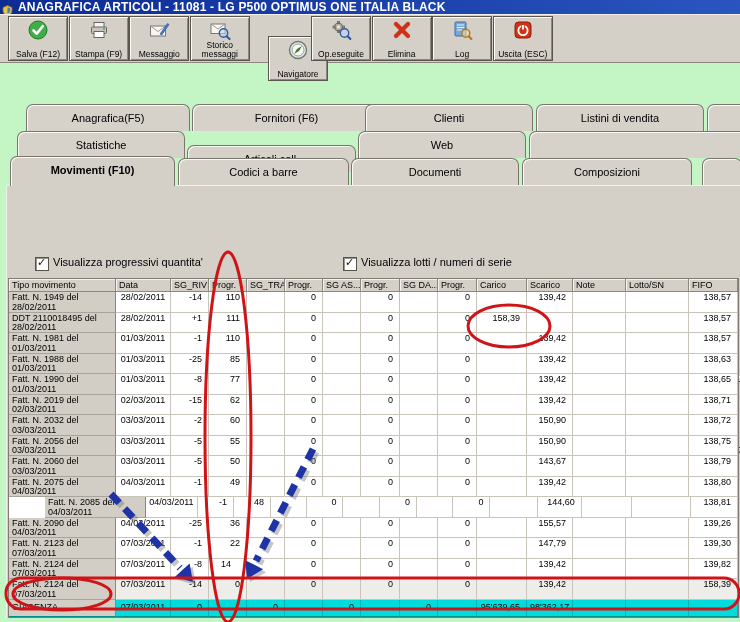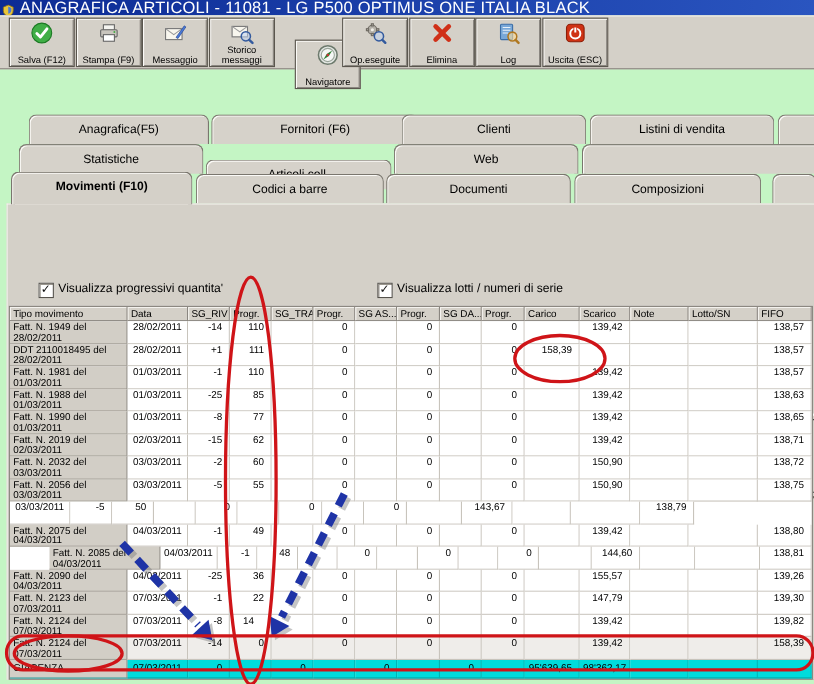--- a/index.html
+++ b/index.html
@@ -2,21 +2,21 @@
 <html><head>
 <meta charset="utf-8">
 <style>
   html,body{margin:0;padding:0;}
   #app{position:relative;width:740px;height:622px;background:#c4f5c4;overflow:hidden;
        font-family:"Liberation Sans","DejaVu Sans",sans-serif;color:#000;}
   
   .titlebar{position:absolute;left:0;top:0;width:740px;height:14px;
     background:linear-gradient(90deg,#0c2b94,#2a55c0);display:flex;align-items:center;}
   .titlebar .ticon{margin-left:2px;width:11px;height:11px;flex:none;}
-  .titlebar .ttext{color:#fff;font-size:15px;font-weight:normal;margin-left:5px;white-space:nowrap;letter-spacing:.2px;}
+  .titlebar .ttext{color:#fff;font-size:12px;font-weight:bold;margin-left:5px;white-space:nowrap;letter-spacing:.2px;}
   
   .toolbar{position:absolute;left:0;top:14px;width:740px;height:48px;background:#d4d0c8;
     border-bottom:1px solid #8a8680;box-shadow:inset 0 1px 0 #f4f2ee;}
   .tb-btn{position:absolute;top:2px;width:58px;height:43px;background:#d4d0c8;
     border:1px solid #5a564e;box-shadow:inset 1px 1px 0 #fbfaf7,inset -1px -1px 0 #8a8680;cursor:pointer;}
   .tb-btn .ticn{position:absolute;top:2px;left:0;width:100%;text-align:center;}
   .tb-btn .tlbl{position:absolute;bottom:2px;left:0;width:100%;text-align:center;
     font-size:8.5px;line-height:8.5px;color:#000;}
   
   .tab{position:absolute;height:27px;background:#d6d2ca;border:1px solid #7a766e;border-bottom:none;
@@ -381,20 +381,21 @@
           <div class="td a-r" style="width: 39px;">0</div>
           <div class="td a-r" style="width: 38px;"></div>
           <div class="td a-r" style="width: 39px;">0</div>
           <div class="td a-r" style="width: 50px;"></div>
           <div class="td a-r" style="width: 46px;">150,90</div>
           <div class="td a-l" style="width: 53px;"></div>
           <div class="td a-l" style="width: 63px;"></div>
           <div class="td a-r" style="width: 49px;">138,75</div>
         </div>
         <div class="tr">
+          <div class="td a-l c0" style="width: 107px;">Fatt. N. 2060 del 03/03/2011</div>
           <div class="td a-c" style="width: 55px;">03/03/2011</div>
           <div class="td a-r" style="width: 38px;">-5</div>
           <div class="td a-r" style="width: 38px;">50</div>
           <div class="td a-r" style="width: 38px;"></div>
           <div class="td a-r" style="width: 38px;">0</div>
           <div class="td a-r" style="width: 38px;"></div>
           <div class="td a-r" style="width: 39px;">0</div>
           <div class="td a-r" style="width: 38px;"></div>
           <div class="td a-r" style="width: 39px;">0</div>
           <div class="td a-r" style="width: 50px;"></div>

